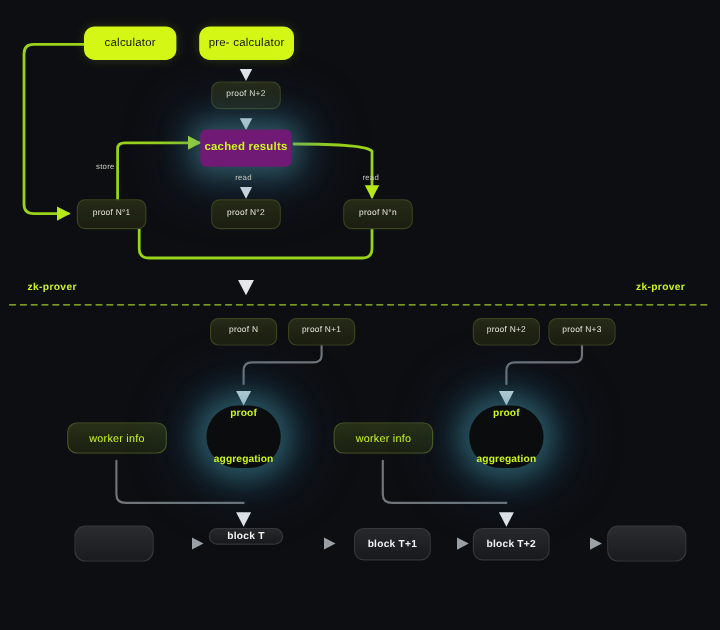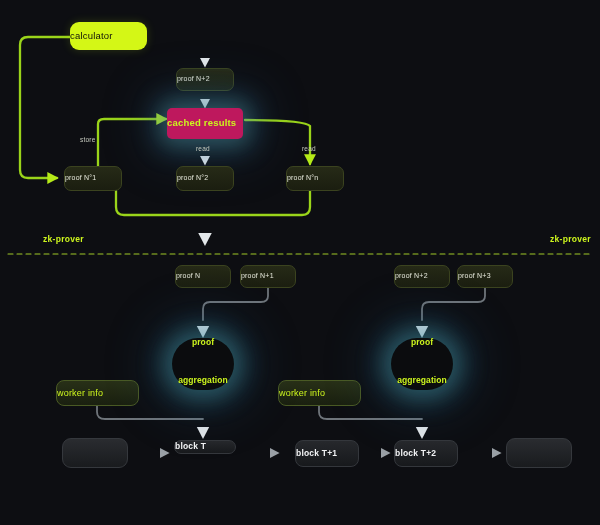--- a/index.html
+++ b/index.html
@@ -14,21 +14,21 @@
     width: 600px; height: 525px;
     background: #0d0e12;
   }
   svg#wires {
     position: absolute; left: 0; top: 0;
     width: 600px; height: 525px;
     pointer-events: none;
   }
   .node {
     position: absolute;
-    display: flex; align-items: center; justify-content: flex-start;
+    display: flex; align-items: center; justify-content: center;
     text-align: center;
     line-height: 1.15;
     user-select: none;
   }
   
   .pill-lime {
     background: #d4f716;
     color: #11130a;
     border-radius: 9px;
     font-size: 9.5px;
@@ -46,25 +46,24 @@
     letter-spacing: .2px;
   }
   
   .pill-worker {
     background: linear-gradient(180deg,#283017 0%,#1a2010 100%);
     border: 1px solid #4a5a24;
     border-radius: 8px;
     color: #cdf51e;
     font-size: 9px;
     letter-spacing: .2px;
-    margin-top: 28px;
   }
   
   .node-cached {
-    background: #be185d;
+    background: #701a75;
     border-radius: 5px;
     color: #cdf51e;
     font-size: 9.5px;
     font-weight: 700;
     letter-spacing: .2px;
     box-shadow: 0 0 26px 9px rgba(70,150,190,.40),
                 0 0 48px 20px rgba(40,90,130,.22),
                 0 0 18px 4px rgba(160,220,40,.10);
   }
   
@@ -104,21 +103,20 @@
     user-select: none;
   }
   
   .zk-label {
     position: absolute;
     color: #cdf51e;
     font-size: 8.5px;
     font-weight: 700;
     letter-spacing: .3px;
     user-select: none;
-    margin-left: 20px;
   }
   .agg-line { display:block; }
 </style>
 </head>
 <body>
 
 <div id="stage">
 
   <svg id="wires" viewBox="0 0 600 525">
     <defs>
@@ -179,20 +177,23 @@
       <path d="M238,453 L278,453" stroke="url(#gGreyRight)" stroke-width="2" marker-end="url(#arrGrey)"></path>
       <path d="M349,453 L389,453" stroke="url(#gGreyRight)" stroke-width="2" marker-end="url(#arrGrey)"></path>
       <path d="M460,453 L500,453" stroke="url(#gGreyRight)" stroke-width="2" marker-end="url(#arrGrey)"></path>
     </g>
   </svg>
 
   <div class="node pill-lime" style="left:70px;  top:22px; width:77px; height:28px;">
     <span>calculator</span>
   </div>
 
+  <div class="node pill-lime" style="left:166px; top:22px; width:79px; height:28px;">
+    <span>pre- calculator</span>
+  </div>
 
   <div class="node pill-proof" style="left:176px; top:68px; width:58px; height:23px;">
     <span>proof N+2</span>
   </div>
 
   <div class="node node-cached" style="left:167px; top:108px; width:76px; height:31px;">
     <span>cached results</span>
   </div>
 
   <div class="node pill-proof" style="left:64px;  top:166px; width:58px; height:25px;">

